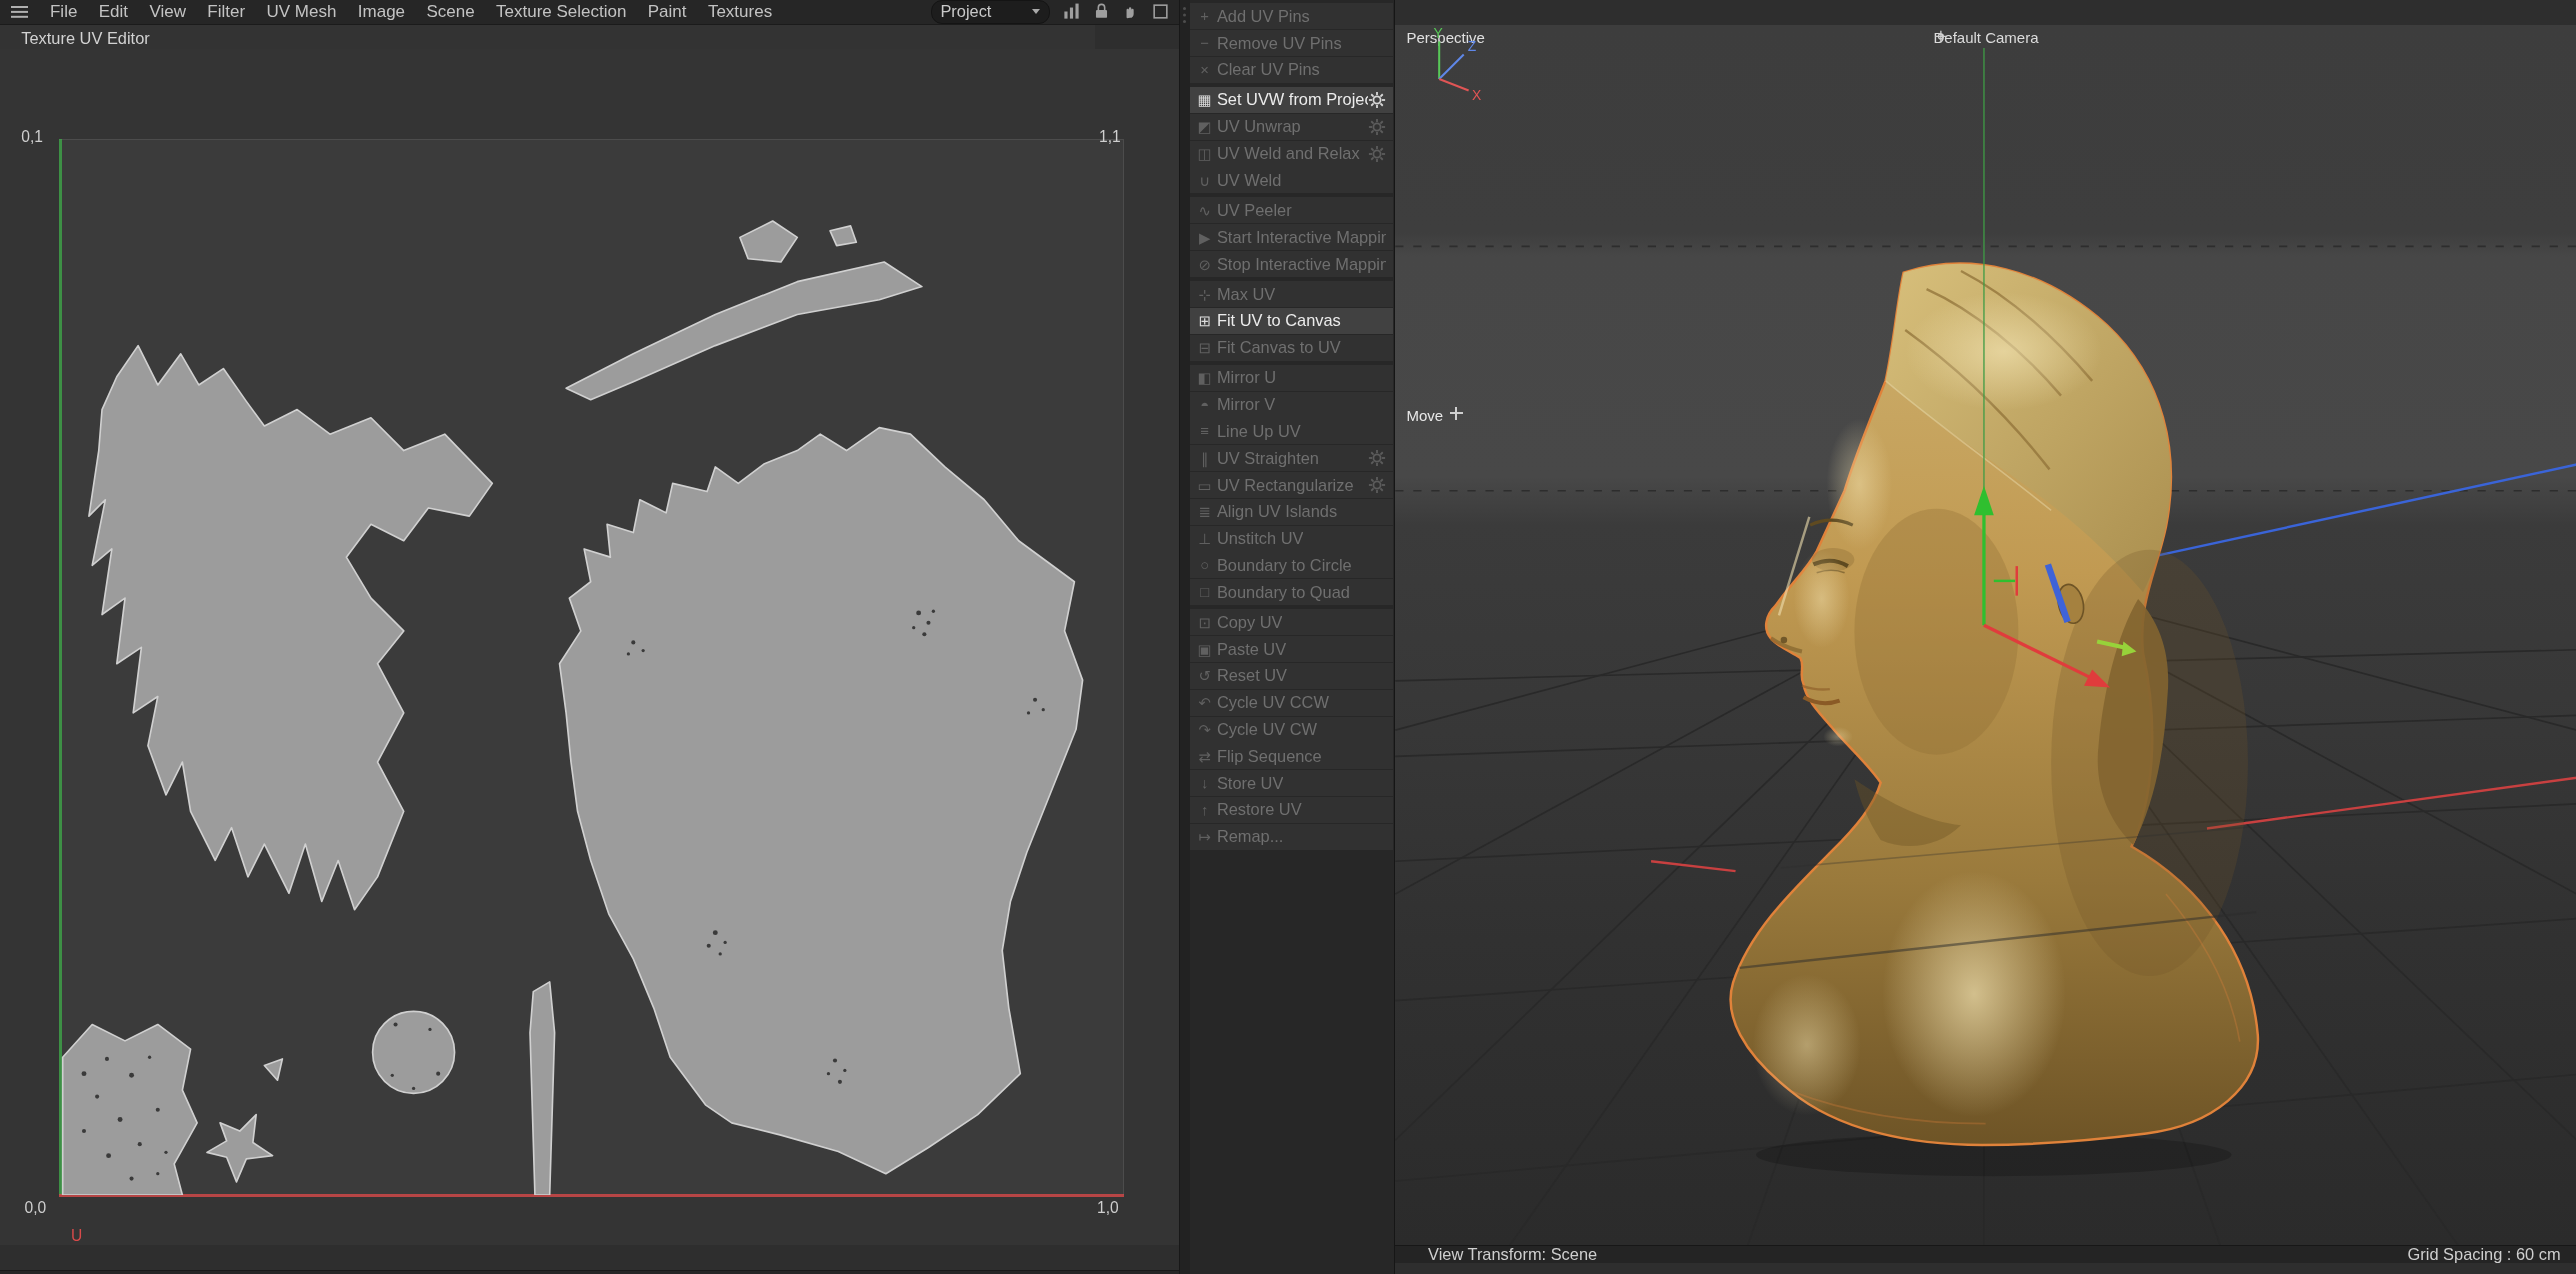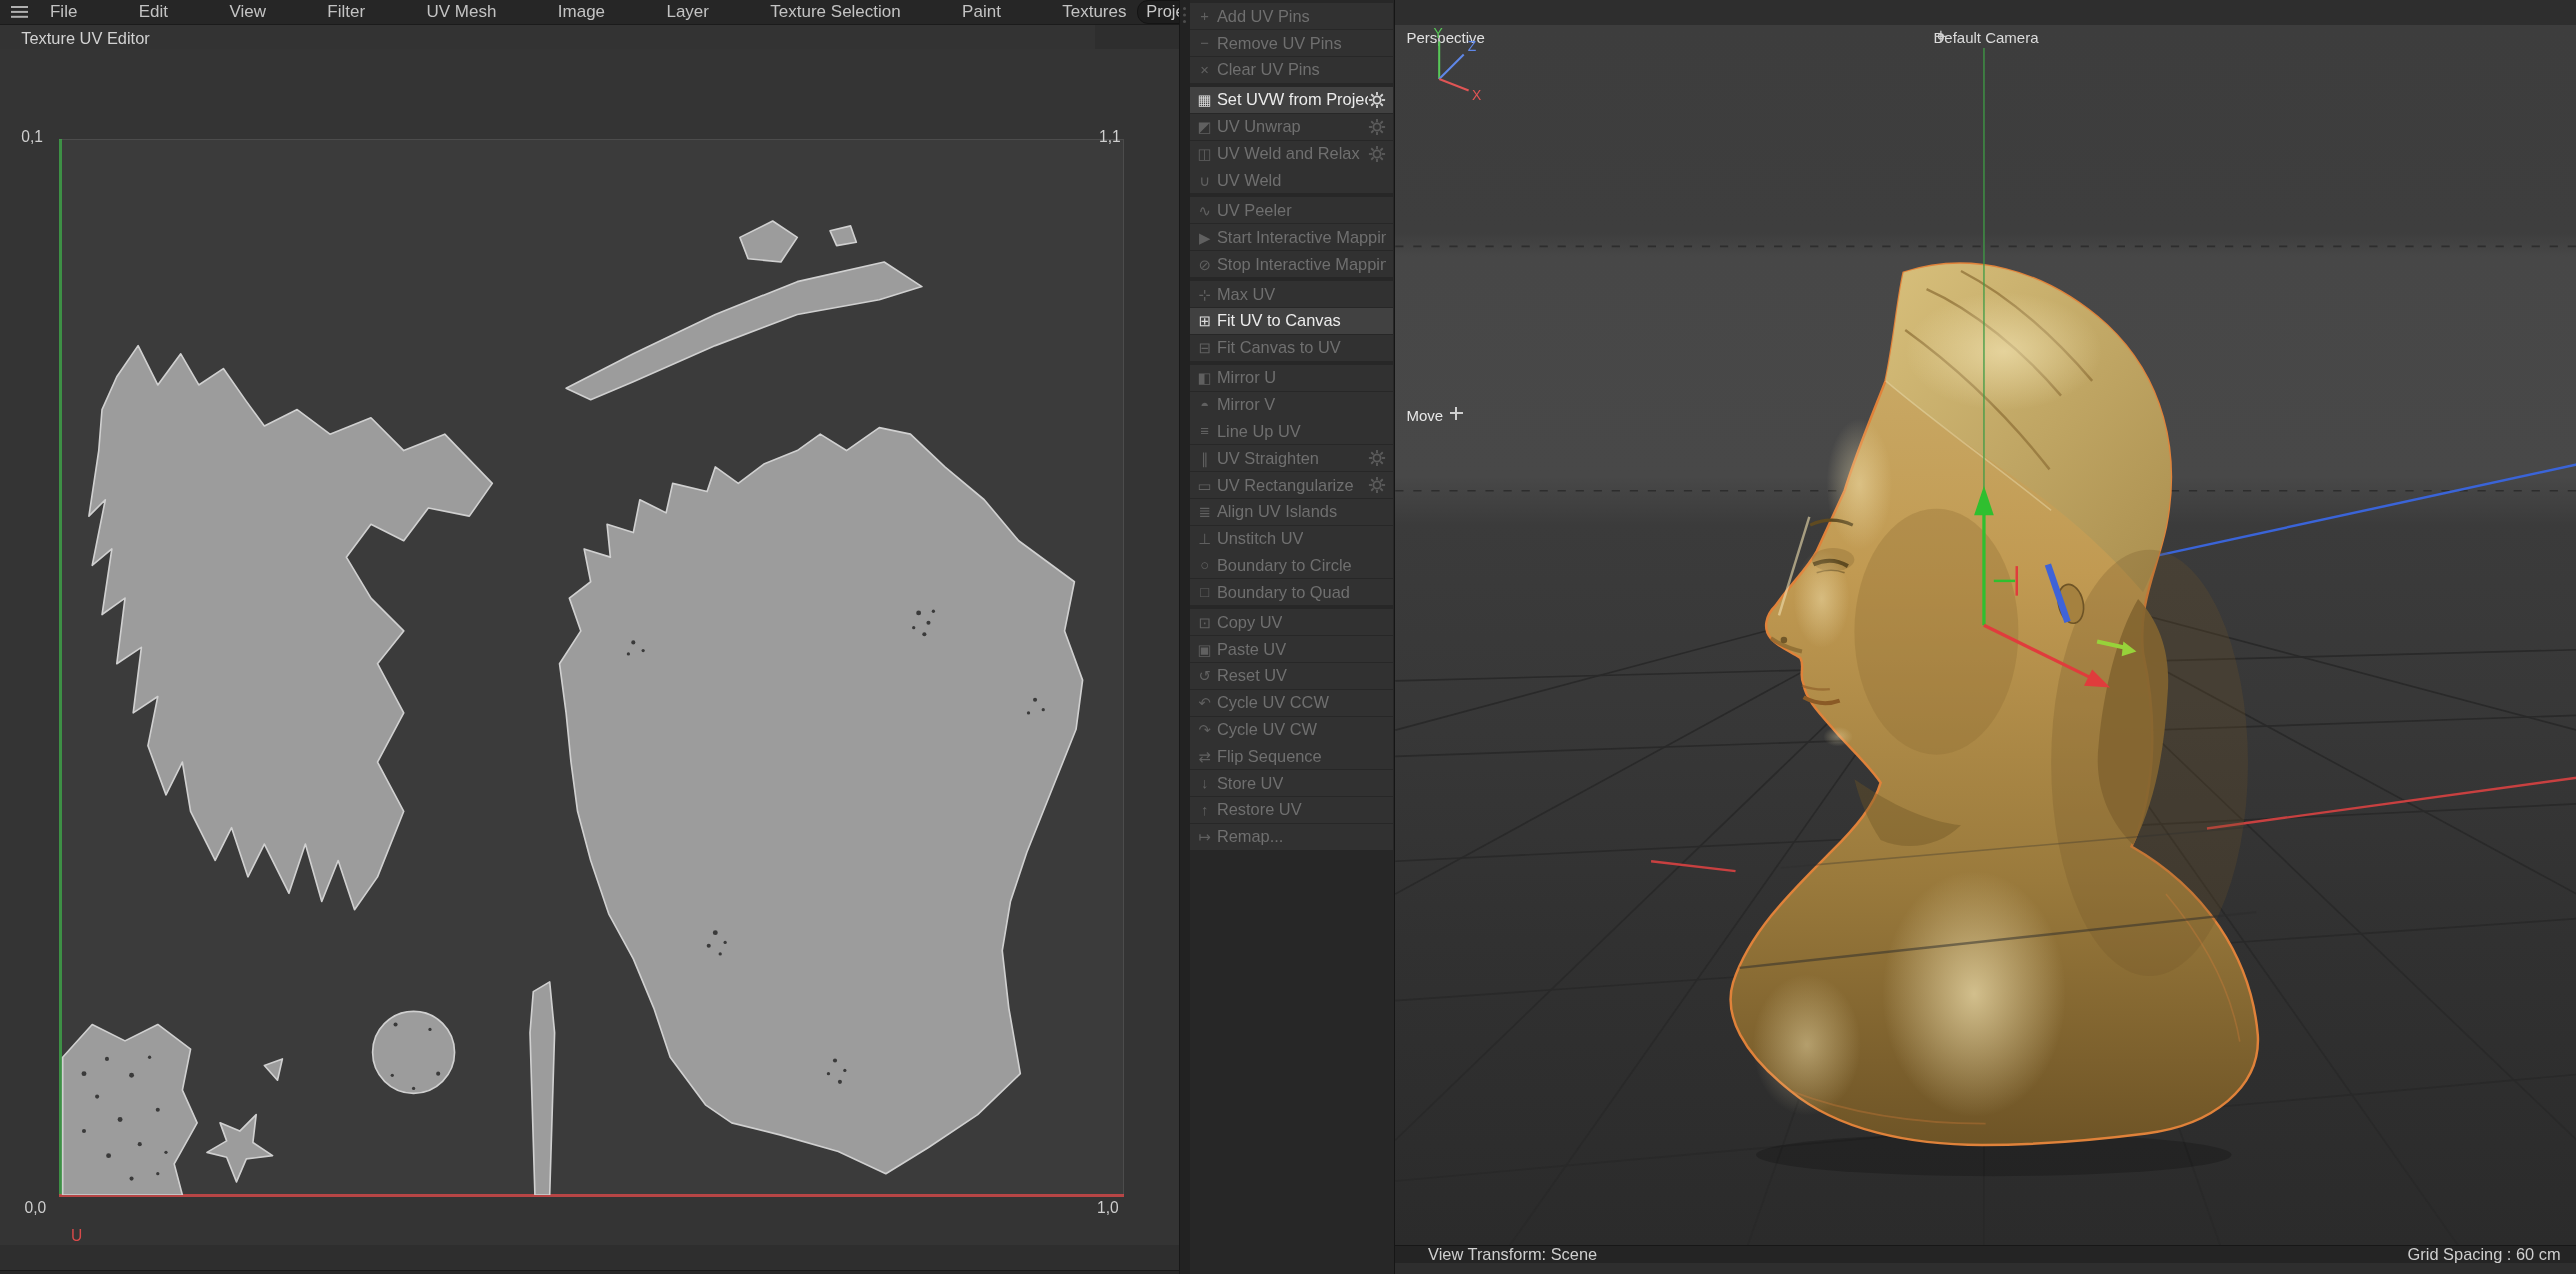--- a/index.html
+++ b/index.html
@@ -63,28 +63,28 @@
   #vp-statusbar{position:absolute;left:0;top:1245px;width:1182px;height:18px;background:#242424;border-top:0.8px solid #171717;display:flex;align-items:center;justify-content:space-between;box-sizing:border-box;padding:0 16.4px 0 33px;}
   #vp-statusbar span{font-size:16.4px;color:#cfcfcf;}
 </style>
 </head>
 <body>
 
 <div id="root">
 
   <div class="menubar" id="left-menubar">
     <span class="hamburger"></span>
-    <span style="display:flex;align-items:flex-end;gap:40px;">
+    <span style="display:flex;align-items:flex-end;">
         <span class="menu-item">File</span>
         <span class="menu-item">Edit</span>
         <span class="menu-item">View</span>
         <span class="menu-item">Filter</span>
         <span class="menu-item">UV Mesh</span>
         <span class="menu-item">Image</span>
-        <span class="menu-item">Layer</span>
+        <span class="menu-item">Scene</span>
         <span class="menu-item">Texture Selection</span>
         <span class="menu-item">Paint</span>
         <span class="menu-item">Textures</span>
       </span>
     <span class="mb-spacer"></span>
     <div class="dropdown">
       <span>Project</span>
       <span class="caret"></span>
     </div>
     <span class="icon-row">

